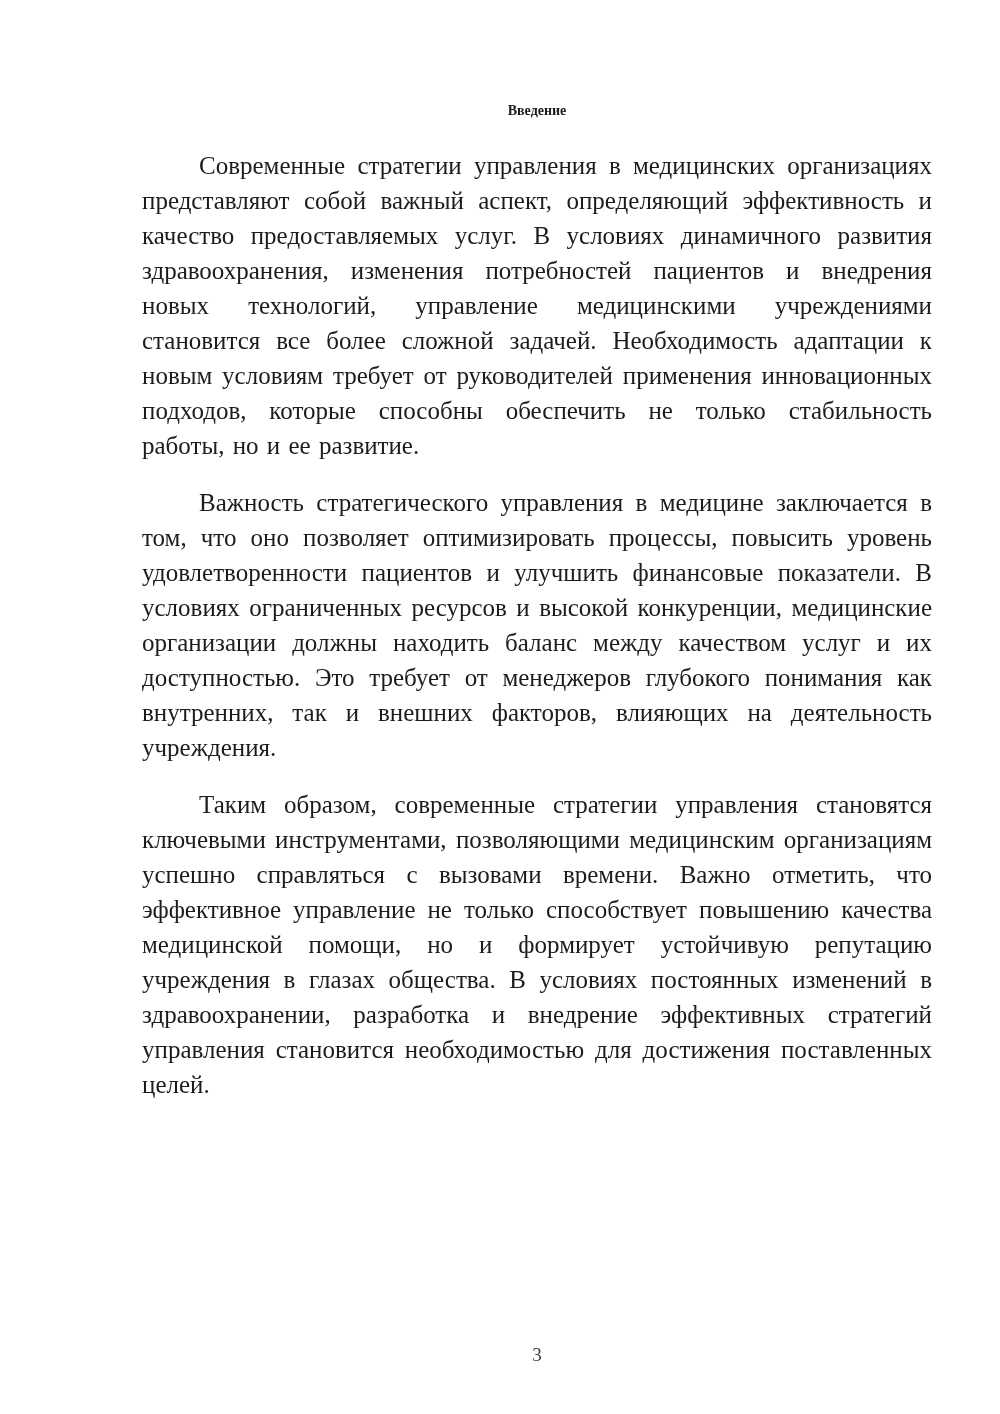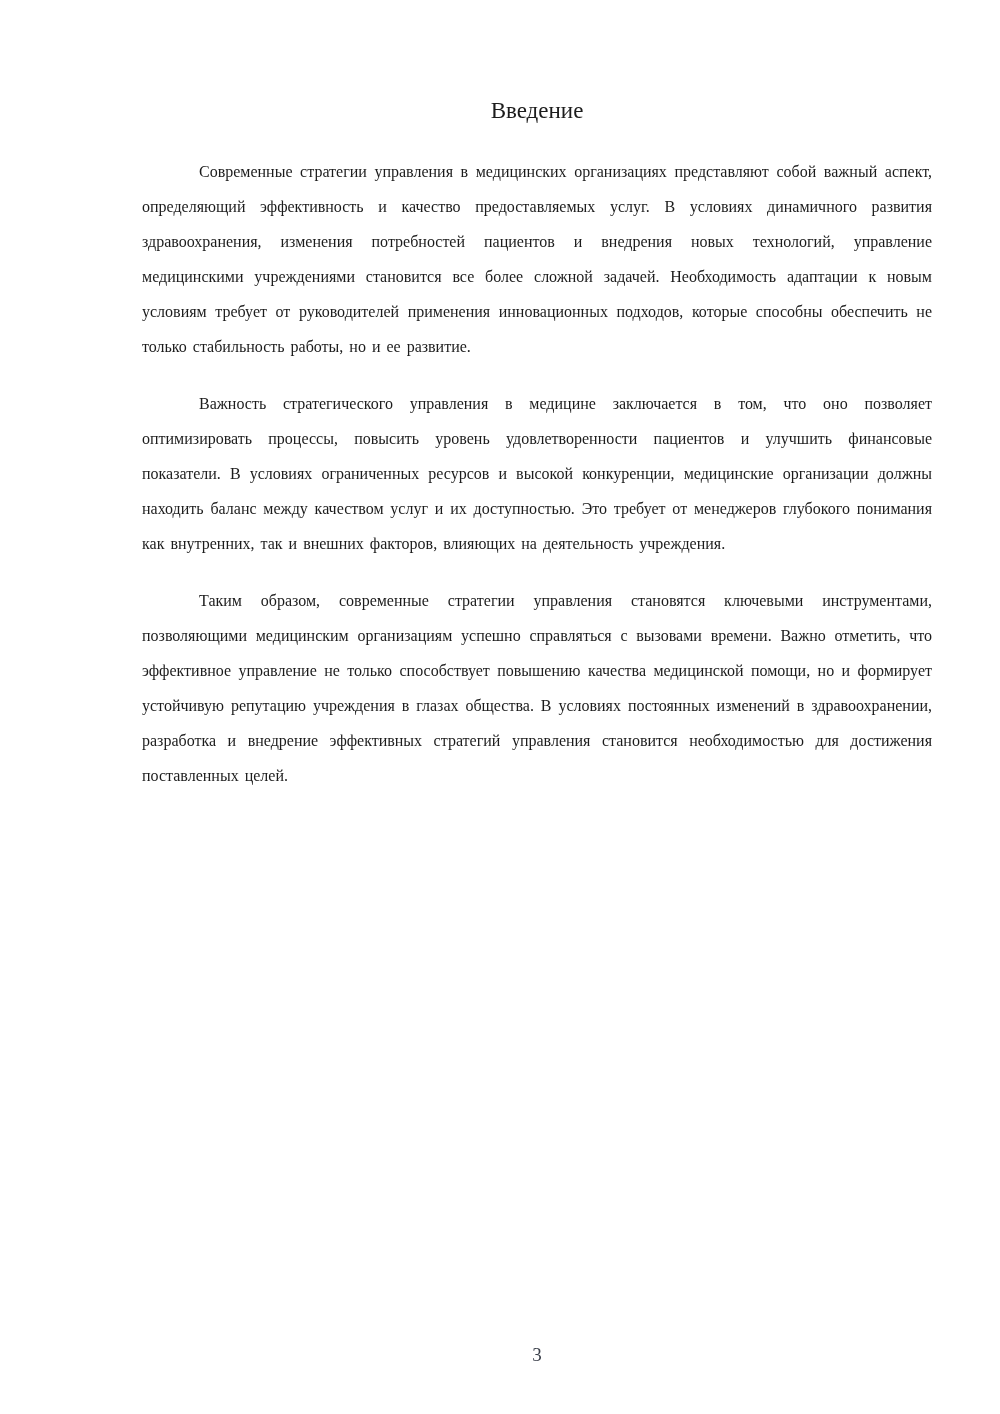--- a/index.html
+++ b/index.html
@@ -16,28 +16,28 @@
     color: #1c1c1c;
     overflow: hidden;
   }
   .content {
     position: absolute;
     top: 96px;
     left: 142px;
     width: 790px;
   }
   .doc-title {
-    font-size: 23px;
-    font-weight: normal;
+    font-size: 14px;
+    font-weight: bold;
     text-align: center;
     line-height: 30px;
-    margin: 0 0 28px 0;
+    margin: 0 0 22px 0;
   }
   .doc-paragraph {
-    font-size: 16px;
+    font-size: 25px;
     line-height: 35px;
     text-align: justify;
     text-indent: 57px;
     margin: 0 0 22px 0;
     word-spacing: 2px;
   }
   .page-number {
     position: absolute;
     bottom: 48px;
     left: 142px;

